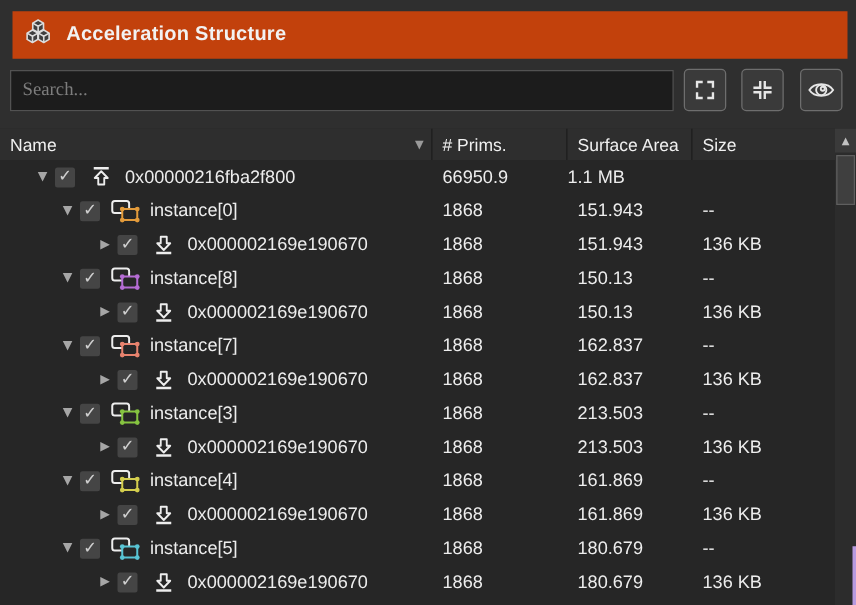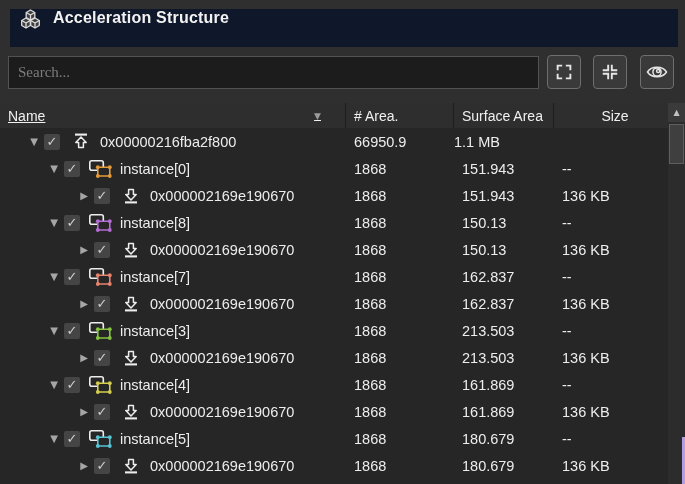--- a/index.html
+++ b/index.html
@@ -4,45 +4,45 @@
 <style>
   html,body{margin:0;padding:0;}
   body{
     width:685px;height:484px;position:relative;overflow:hidden;
     background:#2f2f2f;font-family:"Liberation Sans",sans-serif;
     -webkit-font-smoothing:antialiased;color:#ededed;
   }
   
   .titlebar{
     position:absolute;left:10px;top:9px;width:668px;height:38px;
-    background:#0f172a;display:flex;align-items:flex-start;gap:11px;padding-left:9px;box-sizing:border-box;
+    background:#c2410c;display:flex;align-items:center;gap:11px;padding-left:9px;box-sizing:border-box;
   }
   .titlebar .title{font-size:16px;font-weight:bold;color:#f2f2f2;letter-spacing:.2px;}
   
   .search-input{
     position:absolute;left:8px;top:56px;width:531px;height:33px;box-sizing:border-box;
     background:#1c1c1c;border:1px solid #525252;color:#e8e8e8;font-size:15px;
     padding:0 9px;font-family:Liberation Serif, serif;outline:none;
   }
   .search-input::placeholder{color:#7d7d7d;}
   .tbtn{
     position:absolute;top:55px;width:34px;height:34px;box-sizing:border-box;
     background:#3a3a3a;border:1px solid #6e6e6e;border-radius:4px;
     display:flex;align-items:center;justify-content:center;padding:0;cursor:pointer;
   }
   .tbtn svg{display:block;}
   
   .table{position:absolute;left:0;top:103px;width:668px;height:381px;background:#262626;}
   .thead{display:flex;height:25px;background:#2e2e2e;font-size:14px;color:#f0f0f0;}
   .th{display:flex;align-items:center;box-sizing:border-box;padding-left:8px;
       border-right:1px solid #1d1d1d;overflow:hidden;white-space:nowrap;cursor:pointer;}
-  .th.c-name{width:346px;justify-content:space-between;padding-right:24px;text-decoration:underline;}
+  .th.c-name{width:346px;justify-content:space-between;padding-right:6px;}
   .th.c-prims{width:108px;}
   .th.c-surface{width:100px;}
-  .th.c-size{width:114px;border-right:none;justify-content:center;}
+  .th.c-size{width:114px;border-right:none;}
   .sort-arrow{font-family:"DejaVu Sans",sans-serif;font-size:9px;color:#9a9a9a;margin-left:4px;}
   .tbody{height:356px;overflow:hidden;}
   .row{display:flex;height:27px;align-items:center;font-size:14.5px;color:#ededed;white-space:nowrap;}
   .cell{box-sizing:border-box;padding-left:8px;overflow:hidden;}
   .name-cell{width:346px;display:flex;align-items:center;padding-left:0;}
   .prims-cell{width:108px;}
   .surface-cell{width:100px;}
   .size-cell{width:114px;}
   .indent{flex:none;height:1px;}
   .arrow{flex:none;width:16px;text-align:center;font-family:"DejaVu Sans",sans-serif;
@@ -112,21 +112,21 @@
   </span>
 </button>
 
 <div class="table">
   <div class="thead">
     <div class="th c-name">
       <span>Name</span>
       <span class="sort-arrow">▼</span>
     </div>
     <div class="th c-prims">
-      <span># Area.</span>
+      <span># Prims.</span>
     </div>
     <div class="th c-surface">
       <span>Surface Area</span>
     </div>
     <div class="th c-size">
       <span>Size</span>
     </div>
   </div>
   <div class="tbody" id="tbody">
       <div class="row">

